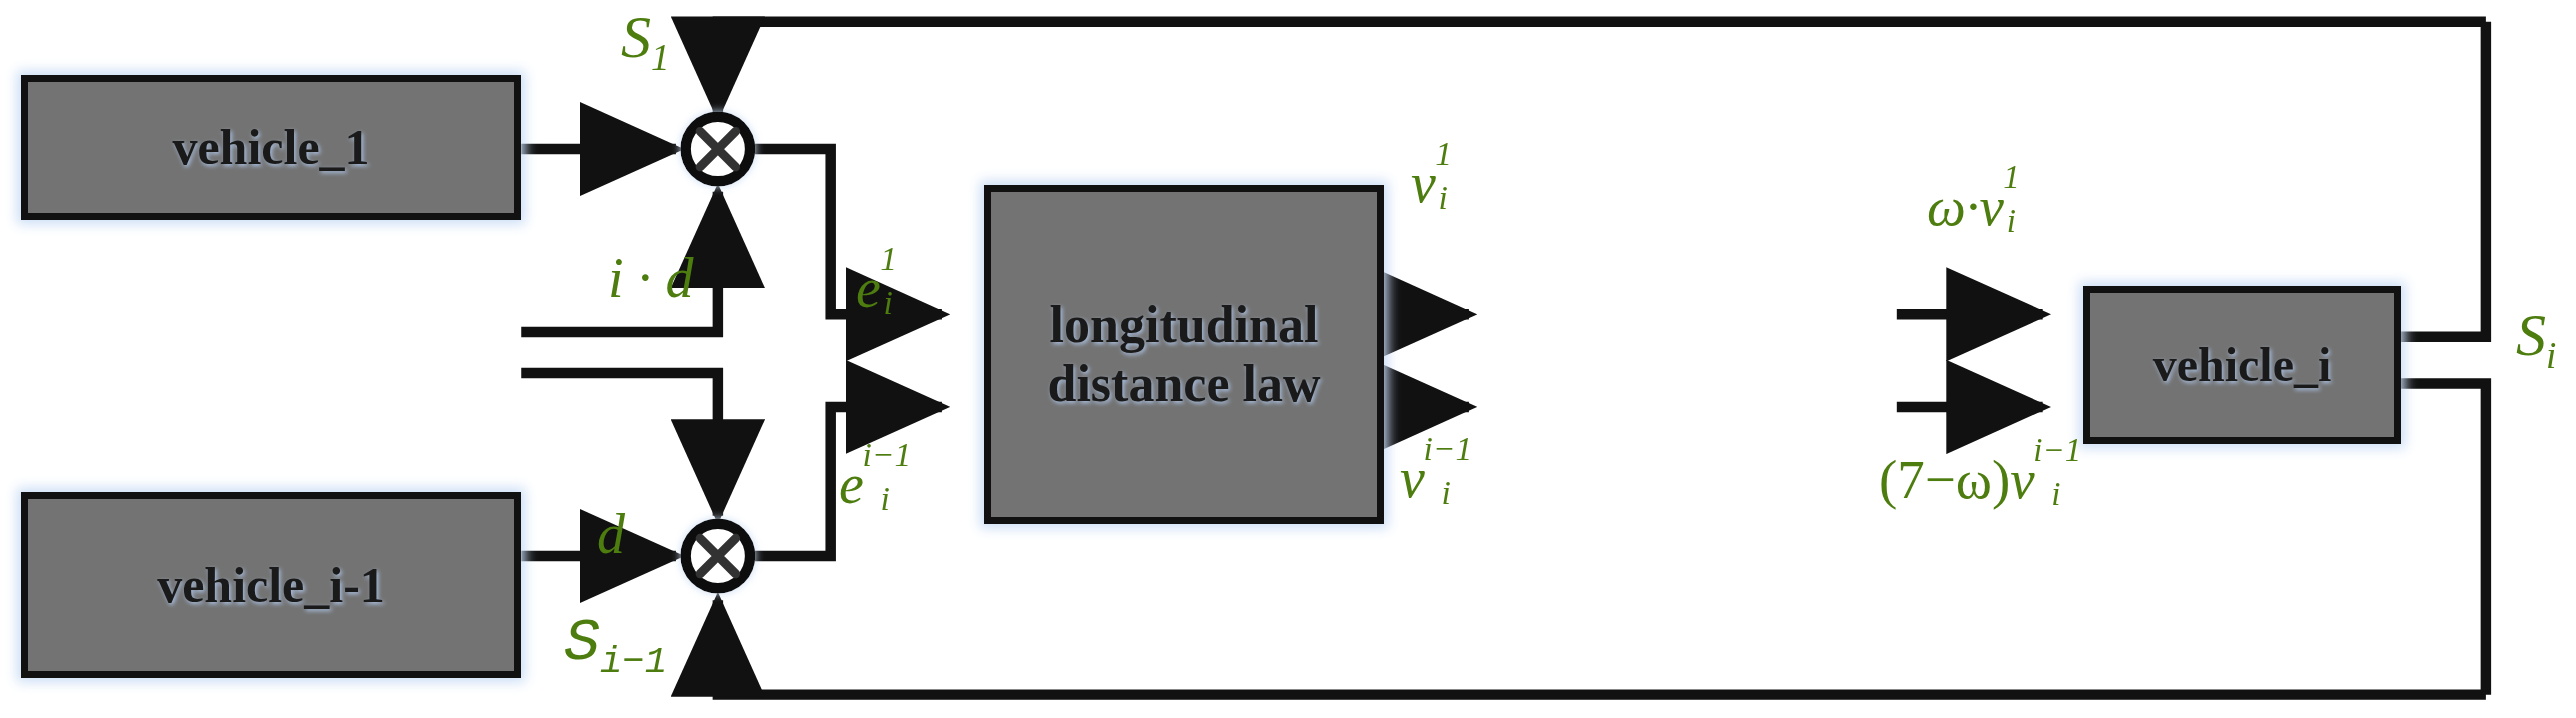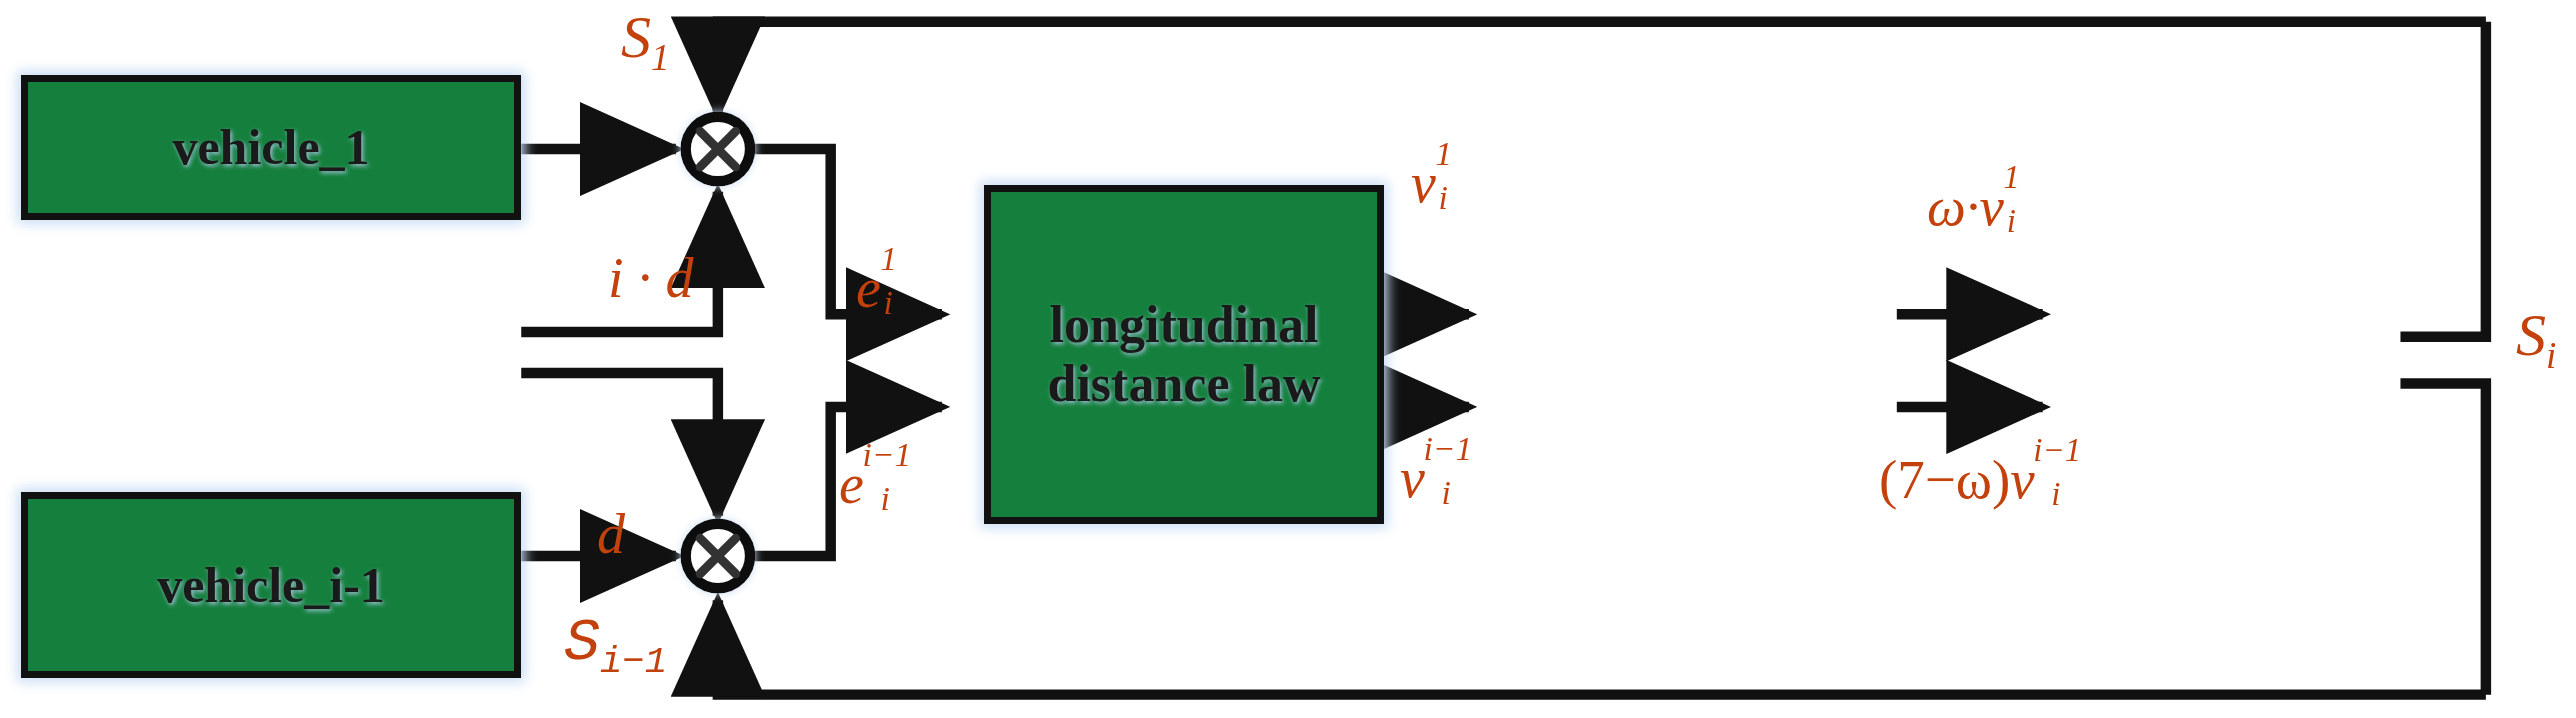--- a/index.html
+++ b/index.html
@@ -3,21 +3,21 @@
 <meta charset="utf-8">
 <style>
   html,body{margin:0;padding:0;background:#ffffff;}
   body{width:2576px;height:718px;overflow:hidden;
        font-family:"Liberation Serif",serif;}
   #stage{position:relative;width:2576px;height:718px;background:#fff;}
   svg{position:absolute;top:0;left:0;width:2576px;height:718px;}
 
   
   .block{position:absolute;box-sizing:border-box;
-         border:7.3px solid #111111;background:#15803d;
+         border:7.3px solid #111111;background:#737373;
          display:flex;align-items:center;justify-content:center;
          box-shadow:0 0 11.3px 4px rgba(200,220,245,.95);
          z-index:3;}
   .block .btxt{font-family:"Liberation Serif",serif;font-weight:bold;
                color:#1a1a1a;text-align:center;line-height:1.02;
                white-space:pre-line;
                text-shadow:1.6px 2.4px 4px rgba(175,200,235,.9);}
 
   #vehicle1{left:21px;top:75px;width:500px;height:145px;}
   #vehicle1 .btxt{font-size:50px;}
@@ -26,21 +26,21 @@
   #vehicleim1{left:21px;top:492px;width:500px;height:186px;}
   #vehicleim1 .btxt{font-size:50px;}
   #ctrllaw{left:984px;top:185px;width:400px;height:339px;}
   #ctrllaw .btxt{font-size:52px;line-height:1.12;}
   #monitoring{left:1510px;top:284px;width:387px;height:148px;}
   #monitoring .btxt{font-size:48px;}
   #vehiclei{left:2083px;top:286px;width:318px;height:158px;}
   #vehiclei .btxt{font-size:48px;}
 
   
-  .mlab{position:absolute;z-index:4;color:#c2410c;
+  .mlab{position:absolute;z-index:4;color:#4d7c0f;
         font-family:"Liberation Serif",serif;font-style:italic;
         white-space:nowrap;line-height:1;}
   .mlab sub,.mlab sup{font-style:italic;font-size:.62em;line-height:0;}
   .mlab sub{vertical-align:-0.34em;}
   .updown{position:relative;display:inline-block;vertical-align:middle;
           font-style:italic;}
   .updown .u{position:absolute;left:50%;transform:translateX(-46%);
              top:-0.72em;font-size:.60em;font-style:italic;white-space:nowrap;}
   .updown .l{position:absolute;left:50%;transform:translateX(-46%);
              top:0.60em;font-size:.60em;font-style:italic;white-space:nowrap;}
@@ -127,20 +127,23 @@
   <div class="block" id="vehicleim1">
     <span class="btxt">vehicle_i-1</span>
   </div>
 
   <div class="block" id="ctrllaw">
     <span class="btxt">longitudinal
 distance law</span>
   </div>
 
 
+  <div class="block" id="vehiclei">
+    <span class="btxt">vehicle_i</span>
+  </div>
 
   <div class="mlab" id="lbl-s1"><span>S</span><sub>1</sub></div>
 
   <div class="mlab" id="lbl-id"><span>i · d</span></div>
 
   <div class="mlab" id="lbl-d"><span>d</span></div>
 
   <div class="mlab" id="lbl-sim1"><span>S</span><sub>i−1</sub></div>
 
   <div class="mlab" id="lbl-ei1"><span>e</span><span class="updown"><span class="u">1</span><span class="l">i</span>&nbsp;</span></div>

